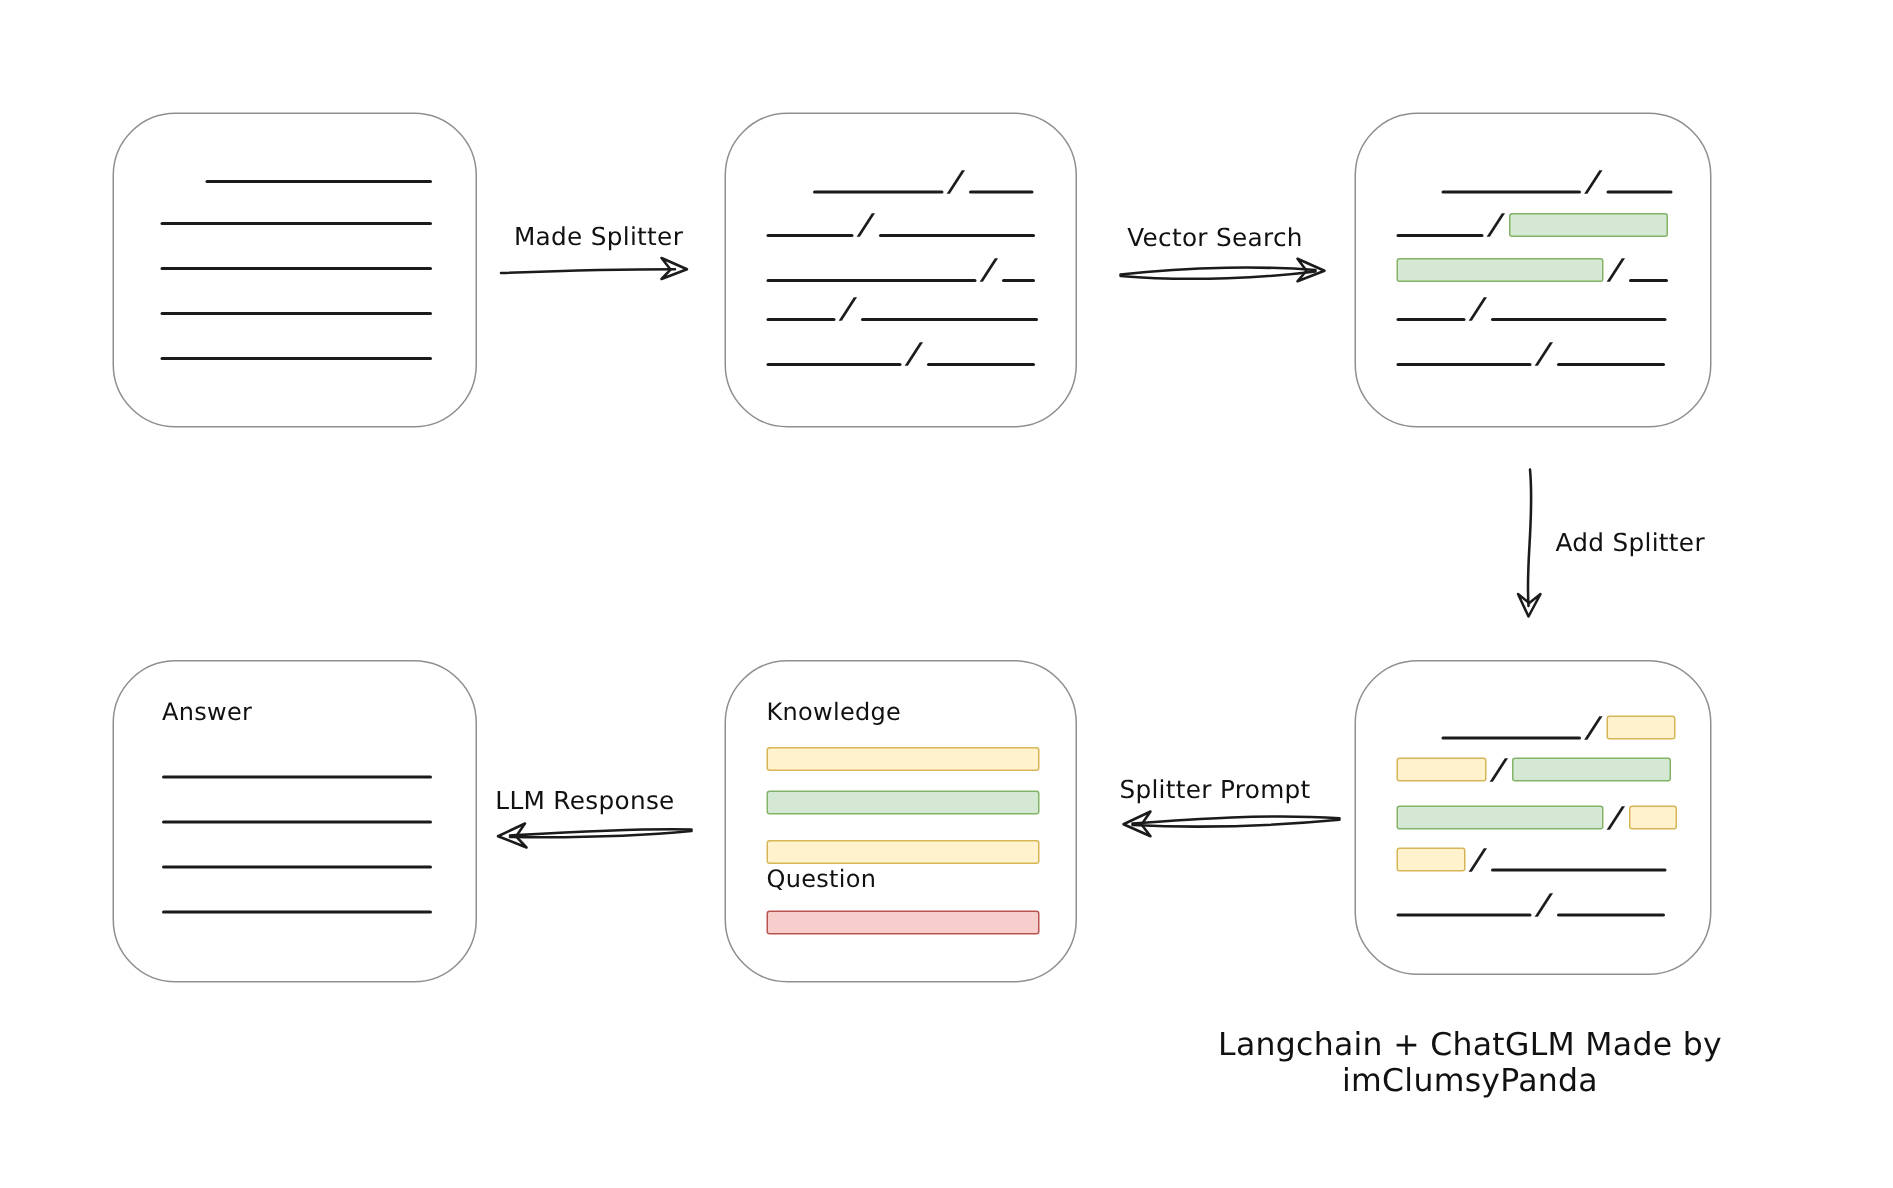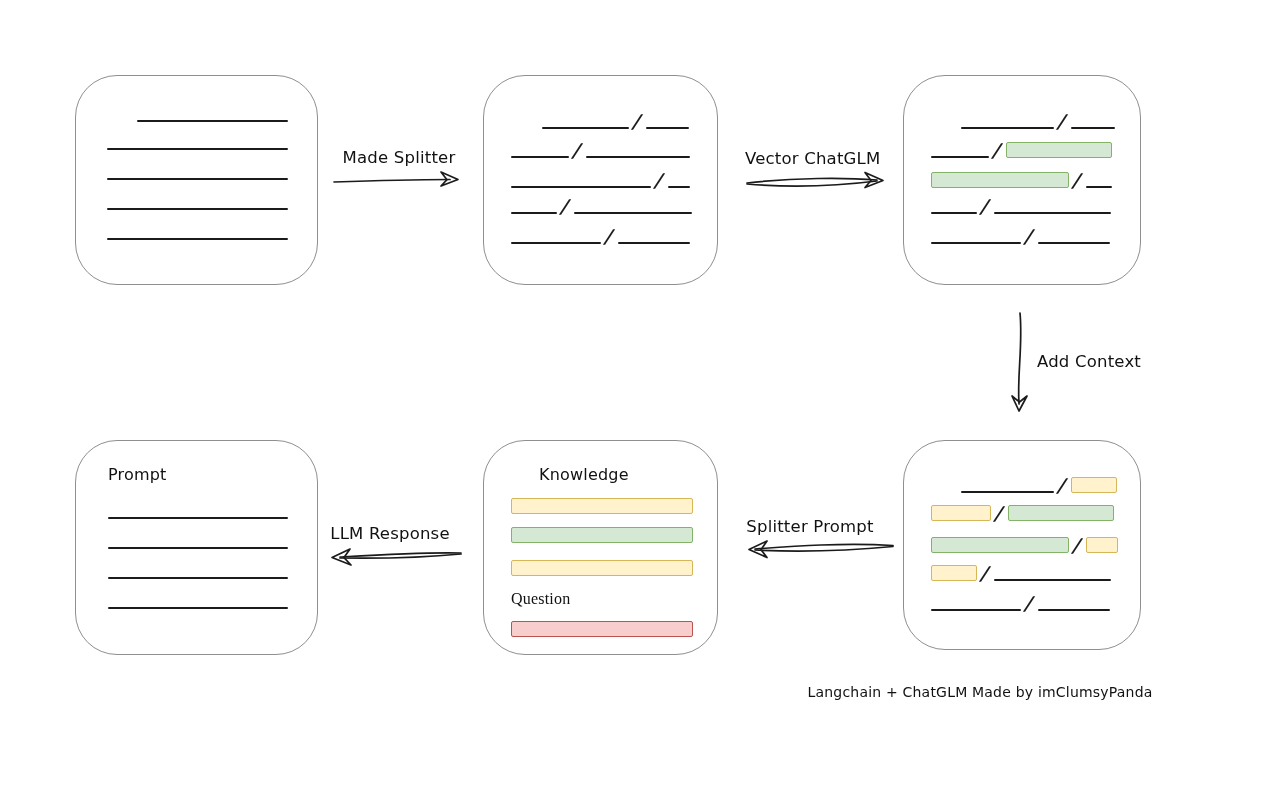--- a/index.html
+++ b/index.html
@@ -22,21 +22,21 @@
   .seg-bar{
     height:16px;border:1.6px solid;box-sizing:border-box;border-radius:2px;display:inline-block;
   }
   .seg-text{font-size:16px;font-weight:500;color:#111;letter-spacing:.2px;}
   .arrow-label{
     position:absolute;font-size:16.5px;font-weight:500;color:#111;
     text-align:center;white-space:nowrap;letter-spacing:.2px;
   }
   #caption{
     position:absolute;left:770px;top:684px;width:420px;text-align:center;
-    font-size:14px;font-weight:500;color:#111;letter-spacing:.2px;
+    font-size:21px;font-weight:500;color:#111;letter-spacing:.2px;
   }
   svg.overlay{position:absolute;left:0;top:0;pointer-events:none;}
   svg.overlay path{stroke:#1b1b1b;stroke-width:1.7;fill:none;stroke-linecap:round;stroke-linejoin:round;}
 </style>
 </head>
 <body>
 
 <div id="canvas">
 
   <div class="box" style="left: 75px; top: 75px; width: 243px; height: 210px; padding-top: 29px; padding-left: 31px;">
@@ -135,42 +135,42 @@
         <span class="slash">/</span>
         <span class="seg-line" style="width: 117px;"></span>
       </div>
       <div class="row" style="margin-top: 13px;">
         <span class="seg-line" style="width: 90px;"></span>
         <span class="slash">/</span>
         <span class="seg-line" style="width: 72px;"></span>
       </div>
     </div>
   <div class="box" style="left: 483px; top: 440px; width: 235px; height: 215px; padding-top: 24px; padding-left: 27px;">
-      <div class="row text-row" style="margin-top: 0px; margin-left: 28px;">
+      <div class="row text-row" style="margin-top: 0px;">
         <span class="seg-text">Knowledge</span>
       </div>
       <div class="row" style="margin-top: 12px;">
         <span class="seg-bar" style="width: 182px; background: rgb(255, 242, 204); border-color: rgb(214, 182, 86);"></span>
       </div>
       <div class="row" style="margin-top: 12px;">
         <span class="seg-bar" style="width: 182px; background: rgb(213, 232, 212); border-color: rgb(130, 179, 102);"></span>
       </div>
       <div class="row" style="margin-top: 16px;">
         <span class="seg-bar" style="width: 182px; background: rgb(255, 242, 204); border-color: rgb(214, 182, 86);"></span>
       </div>
-      <div class="row text-row" style="margin-top: 14px; font-family: Liberation Serif, serif;">
+      <div class="row text-row" style="">
         <span class="seg-text">Question</span>
       </div>
       <div class="row" style="margin-top: 10px;">
         <span class="seg-bar" style="width: 182px; background: rgb(248, 206, 204); border-color: rgb(184, 84, 80);"></span>
       </div>
     </div>
   <div class="box" style="left: 75px; top: 440px; width: 243px; height: 215px; padding-top: 24px; padding-left: 32px;">
       <div class="row text-row" style="margin-top: 0px;">
-        <span class="seg-text">Prompt</span>
+        <span class="seg-text">Answer</span>
       </div>
       <div class="row" style="margin-top: 17px;">
         <span class="seg-line" style="width: 180px;"></span>
       </div>
       <div class="row" style="margin-top: 13px;">
         <span class="seg-line" style="width: 180px;"></span>
       </div>
       <div class="row" style="margin-top: 13px;">
         <span class="seg-line" style="width: 180px;"></span>
       </div>
@@ -199,19 +199,19 @@
       <path d="M767,541 L749,549.5 L767,557.5 L761,549.7 Z"></path>
     </g>
     <g>
       <path d="M461,553 C425,552 375,555 340,557"></path>
       <path d="M461,554 C425,557.5 375,558.5 340,558"></path>
       <path d="M350,549 L332,557.5 L351,565 L344,557.6 Z"></path>
     </g>
   </svg>
 
   <div class="arrow-label" style="left:338px;top:148px;width:122px;">Made Splitter</div>
-  <div class="arrow-label" style="left:745px;top:149px;width:130px;">Vector ChatGLM</div>
-  <div class="arrow-label" style="left:1037px;top:352px;text-align:left;">Add Context</div>
+  <div class="arrow-label" style="left:745px;top:149px;width:130px;">Vector Search</div>
+  <div class="arrow-label" style="left:1037px;top:352px;text-align:left;">Add Splitter</div>
   <div class="arrow-label" style="left:736px;top:517px;width:148px;">Splitter Prompt</div>
   <div class="arrow-label" style="left:327px;top:524px;width:126px;text-align:center;">LLM Response</div>
 
   <div id="caption">Langchain + ChatGLM Made by imClumsyPanda</div>
 </div>
 
 </body></html>

